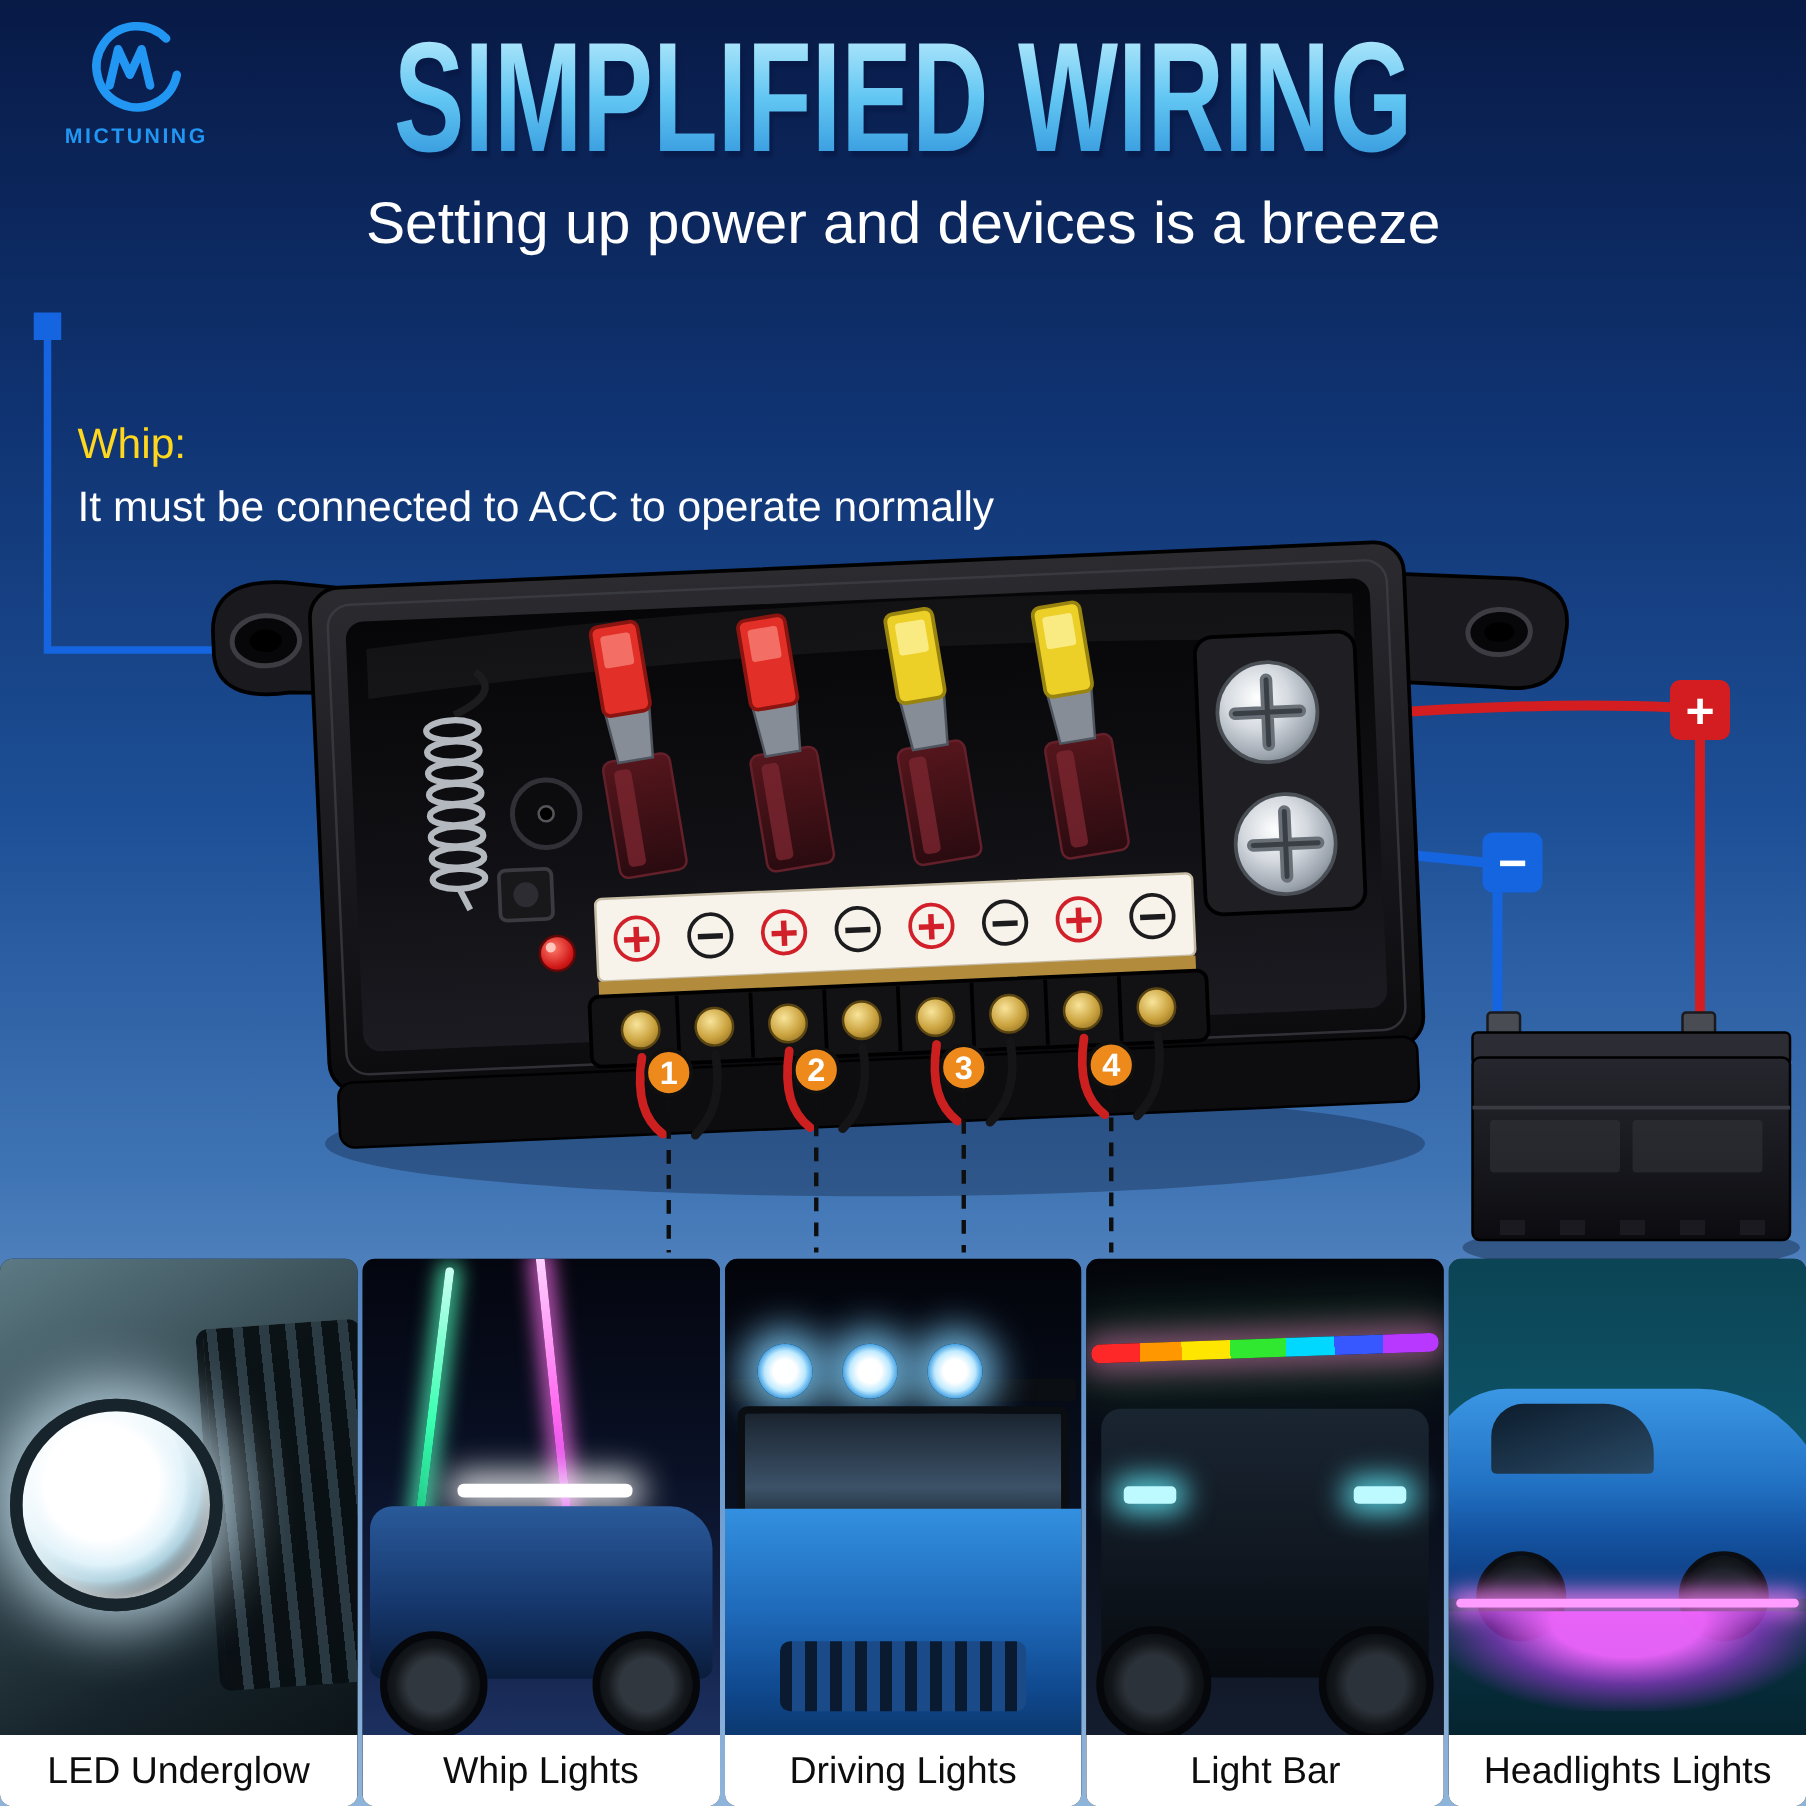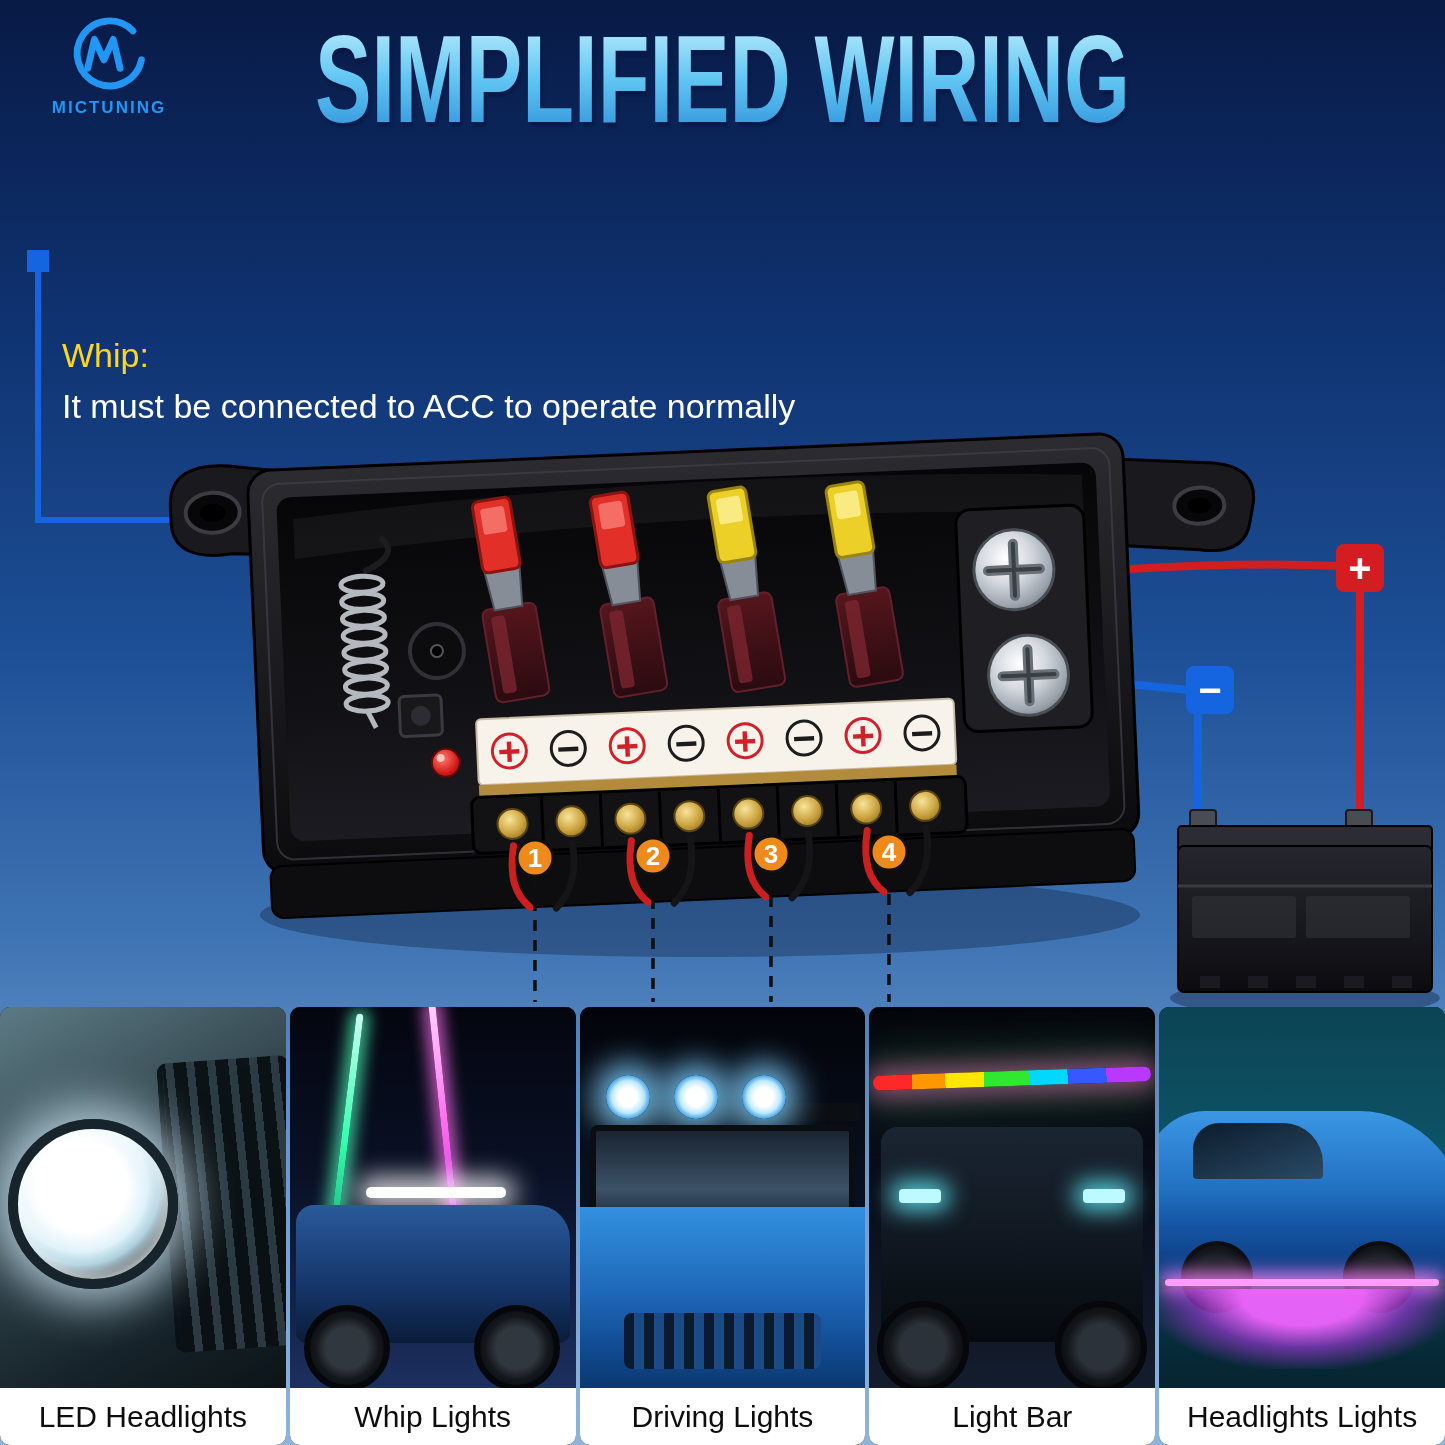--- a/index.html
+++ b/index.html
@@ -354,31 +354,32 @@
 
   <div class="logo">
     <svg width="86" height="82" viewBox="0 0 100 96">
       <path d="M 78 22 A 38 38 0 1 0 88 56" stroke="#2196f3" stroke-width="8" fill="none" stroke-linecap="round"></path>
       <path d="M 25 66 L 33 32 L 44 56 L 55 32 L 63 66" stroke="#2196f3" stroke-width="8" fill="none" stroke-linejoin="round" stroke-linecap="round"></path>
     </svg>
     <div class="logo-text">MICTUNING</div>
   </div>
 
   <h1 class="title">SIMPLIFIED WIRING</h1>
+  <div class="subtitle">Setting up power and devices is a breeze</div>
 
   <div class="note-label">Whip:</div>
   <div class="note-text">It must be connected to ACC to operate normally</div>
 
   <div class="panels">
     <figure class="panel">
       <div class="photo p1">
         <div class="p1-grille"></div>
         <div class="p1-lamp"></div>
       </div>
-      <figcaption class="plabel">LED Headlights</figcaption>
+      <figcaption class="plabel">LED Underglow</figcaption>
     </figure>
     <figure class="panel">
       <div class="photo p3">
         <div class="p3-whip1"></div>
         <div class="p3-whip2"></div>
         <div class="p3-bar"></div>
         <div class="p3-utv"></div>
         <div class="p3-wheelL"></div>
         <div class="p3-wheelR"></div>
       </div>

